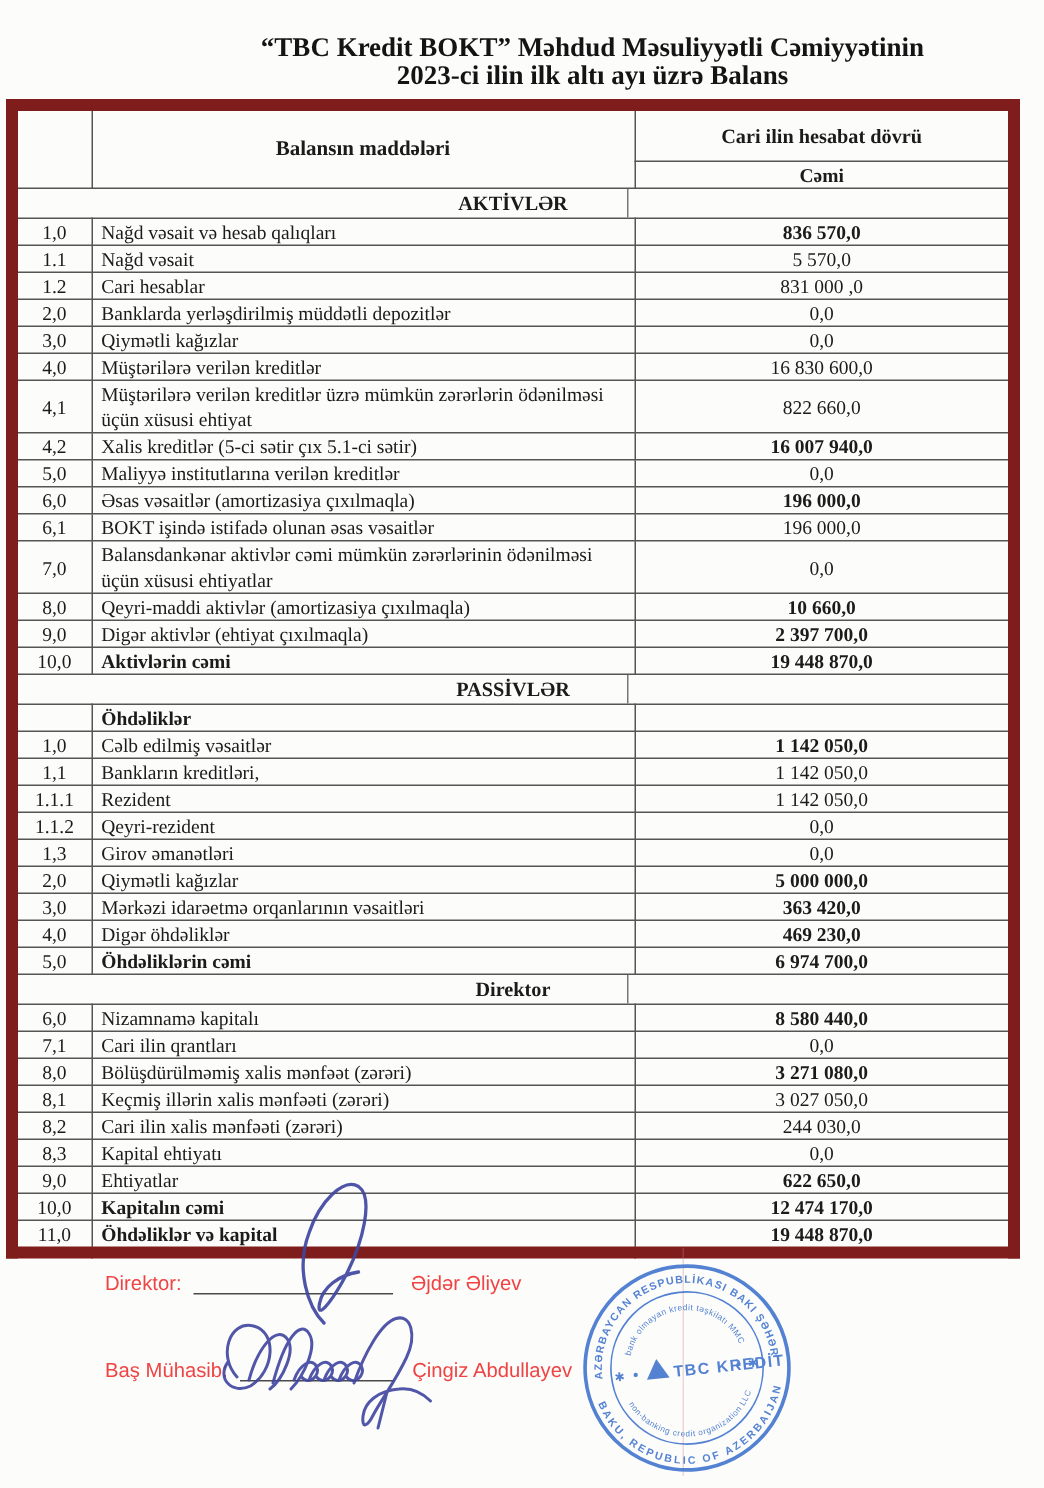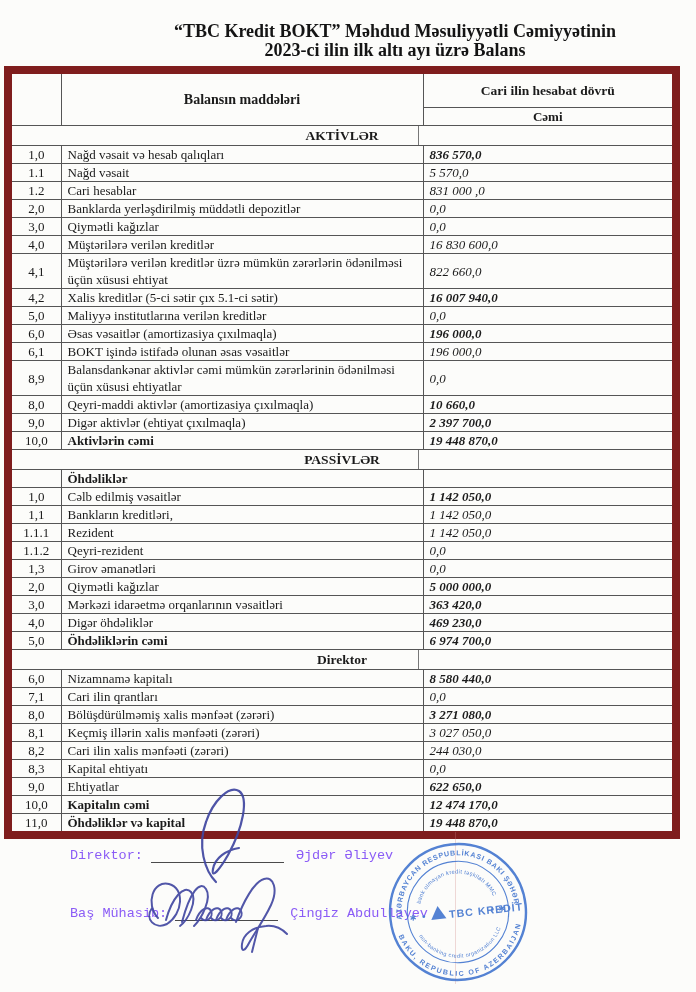--- a/index.html
+++ b/index.html
@@ -16,25 +16,25 @@
   col.c-num{width:53px;}
   col.c-label{width:362px;}
   col.c-val{width:253px;}
   .h-items{text-align:center;font-weight:bold;font-size:14px;}
   .h-period{text-align:center;font-weight:bold;font-size:13.5px;height:33px;}
   .h-total{text-align:center;font-weight:bold;font-size:13px;height:16px;}
   .section-cell{position:relative;text-align:center;font-weight:bold;font-size:13.5px;height:19px;}
   .section-cell::after{content:"";position:absolute;right:253px;top:0;bottom:0;width:1px;background:#777;}
   .cell-num{text-align:center;padding:0 2px;}
   .cell-label{padding-left:7px;}
-  .cell-val{text-align:left;padding-right:7px;font-style:italic;}
+  .cell-val{text-align:center;padding-right:7px;}
   .b{font-weight:bold;}
   
-  .sig-row{position:absolute;font-family:Liberation Mono, monospace;font-size:13.5px;
-           color:#8b5cf6;white-space:nowrap;text-align:center;}
+  .sig-row{position:absolute;font-family:Liberation Sans, sans-serif;font-size:13.5px;
+           color:#ef4444;white-space:nowrap;text-align:center;}
   .sig-line{display:inline-block;border-bottom:1.4px solid #4a4a4a;height:12px;
             vertical-align:bottom;margin:0 12px 0 8px;}
   .sig-svg{position:absolute;pointer-events:none;}
   .stamp{position:absolute;left:386px;top:840px;width:144px;height:144px;
          transform:rotate(-6deg);opacity:.92;}
   .scanline{position:absolute;left:455px;top:832px;width:1px;height:152px;
             background:rgba(205,130,130,.30);}
 </style>
 </head>
 <body>
@@ -115,21 +115,21 @@
           <td class="cell-num">6,0</td>
           <td class="cell-label">Əsas vəsaitlər (amortizasiya çıxılmaqla)</td>
           <td class="cell-val b">196 000,0</td>
         </tr>
         <tr>
           <td class="cell-num">6,1</td>
           <td class="cell-label">BOKT işində istifadə olunan əsas vəsaitlər</td>
           <td class="cell-val">196 000,0</td>
         </tr>
         <tr>
-          <td class="cell-num">8,9</td>
+          <td class="cell-num">7,0</td>
           <td class="cell-label">Balansdankənar aktivlər cəmi mümkün zərərlərinin ödənilməsi üçün xüsusi ehtiyatlar</td>
           <td class="cell-val">0,0</td>
         </tr>
         <tr>
           <td class="cell-num">8,0</td>
           <td class="cell-label">Qeyri-maddi aktivlər (amortizasiya çıxılmaqla)</td>
           <td class="cell-val b">10 660,0</td>
         </tr>
         <tr>
           <td class="cell-num">9,0</td>

